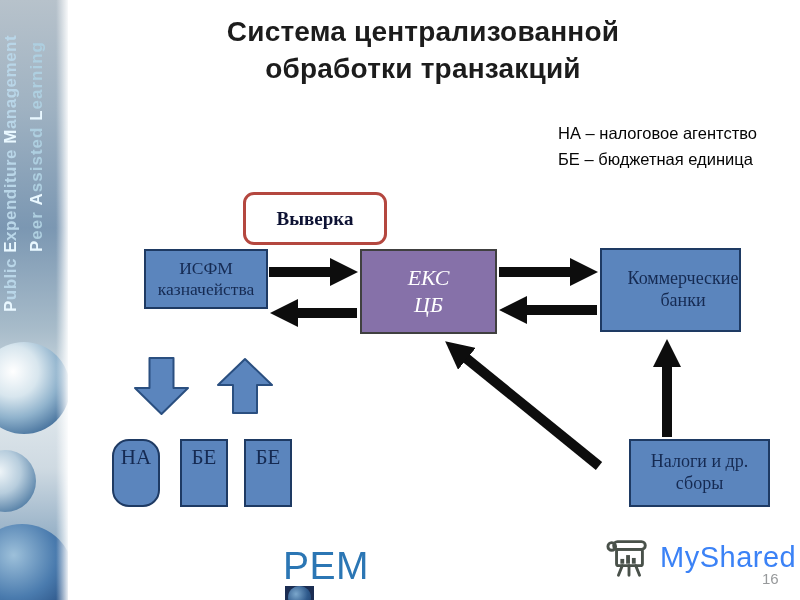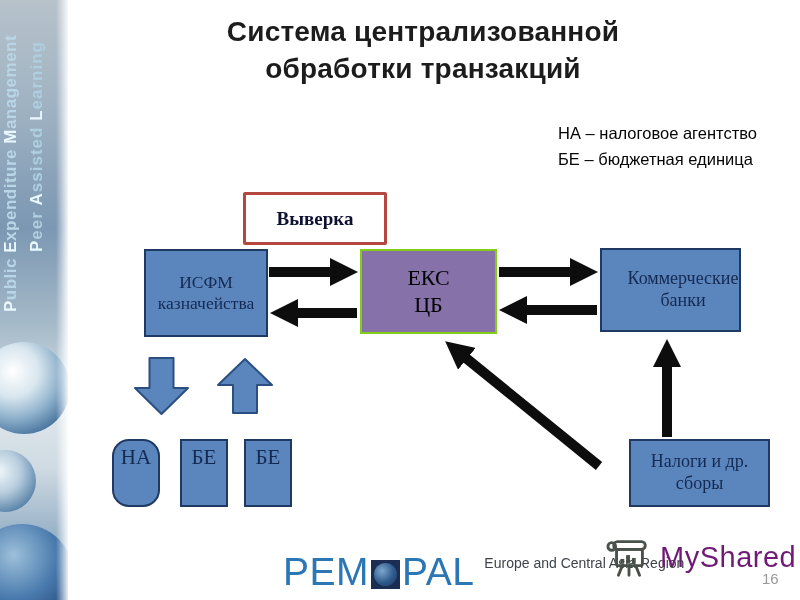--- a/index.html
+++ b/index.html
@@ -29,45 +29,45 @@
   
   .title{position:absolute;left:90px;top:6px;width:650px;margin:8px;text-align:center;
     font-size:28px;font-weight:bold;line-height:1.32;color:#1c1c1c;letter-spacing:0.2px;}
   .legend{position:absolute;left:558px;top:120px;font-size:16.5px;line-height:26px;color:#050505;}
 
   
   .node{position:absolute;box-sizing:border-box;display:flex;flex-direction:column;
     align-items:center;justify-content:center;text-align:center;
     font-family:"Liberation Serif",serif;color:#152a52;line-height:1.22;z-index:2;}
   .blue{background:#5b85bd;border:2px solid #1e3a63;}
-  .purple{background:#8671a9;border:2px solid #84cc16;color:#000000;}
-  .callout{background:#ffffff;border:3px solid #b4473f;border-radius:2px;
+  .purple{background:#8671a9;border:2px solid #404040;color:#ffffff;font-style:italic;}
+  .callout{background:#ffffff;border:3px solid #b4473f;border-radius:11px;
     font-weight:bold;font-size:19px;color:#0d1233;z-index:6;}
   .n-vyverka{left:243px;top:192px;width:144px;height:53px;}
-  .n-isfm{left:144px;top:249px;width:124px;height:88px;font-size:17.5px;align-items:center;}
+  .n-isfm{left:144px;top:249px;width:124px;height:60px;font-size:17.5px;align-items:center;}
   .n-eks{left:360px;top:249px;width:137px;height:85px;font-size:22px;}
   .n-banks{left:600px;top:248px;width:141px;height:84px;font-size:18px;padding-left:25px;}
   .n-taxes{left:629px;top:439px;width:141px;height:68px;font-size:18px;}
   .small-box{justify-content:flex-start;padding-top:4px;font-size:21px;}
   .n-na{left:112px;top:439px;width:48px;height:68px;border-radius:17px;}
   .n-be1{left:180px;top:439px;width:48px;height:68px;}
   .n-be2{left:244px;top:439px;width:48px;height:68px;}
 
   .arrows{position:absolute;left:0;top:0;width:800px;height:600px;z-index:5;pointer-events:none;}
 
   
-  .pempal{position:absolute;left:283px;top:549px;height:40px;display:flex;align-items:flex-end;z-index:3;}
+  .pempal{position:absolute;left:283px;top:549px;height:40px;display:flex;align-items:flex-start;z-index:3;flex-direction:column;}
   .pempal .word{font-size:39px;line-height:34px;font-weight:500;color:#2b76b4;letter-spacing:0.5px;}
   .pempal-square{width:29px;height:29px;background:#1b2d52;margin:3px 2px 0 2px;
     display:flex;align-items:center;justify-content:center;}
   .pempal-globe{width:23px;height:23px;border-radius:50%;
     background:radial-gradient(circle at 35% 35%,#7ba7cc,#2f5a8c 55%,#1d3a63 100%);}
   .pempal-region{font-size:14px;color:#3f434a;margin-left:10px;align-self:flex-start;margin-top:6px;}
   .myshared{position:absolute;left:606px;top:534px;display:flex;align-items:center;z-index:3;}
-  .myshared-label{font-size:29px;color:#701a75;letter-spacing:0.5px;margin-left:8px;font-weight:500;}
+  .myshared-label{font-size:29px;color:#3b82f6;letter-spacing:0.5px;margin-left:8px;font-weight:500;}
   .pagenum{position:absolute;left:762px;top:570px;font-size:15px;color:#97999b;}
 </style>
 </head>
 <body>
 
 <div class="slide">
 
   <aside class="sidebar">
     <div class="globe globe-a"></div>
     <div class="globe globe-b"></div>

